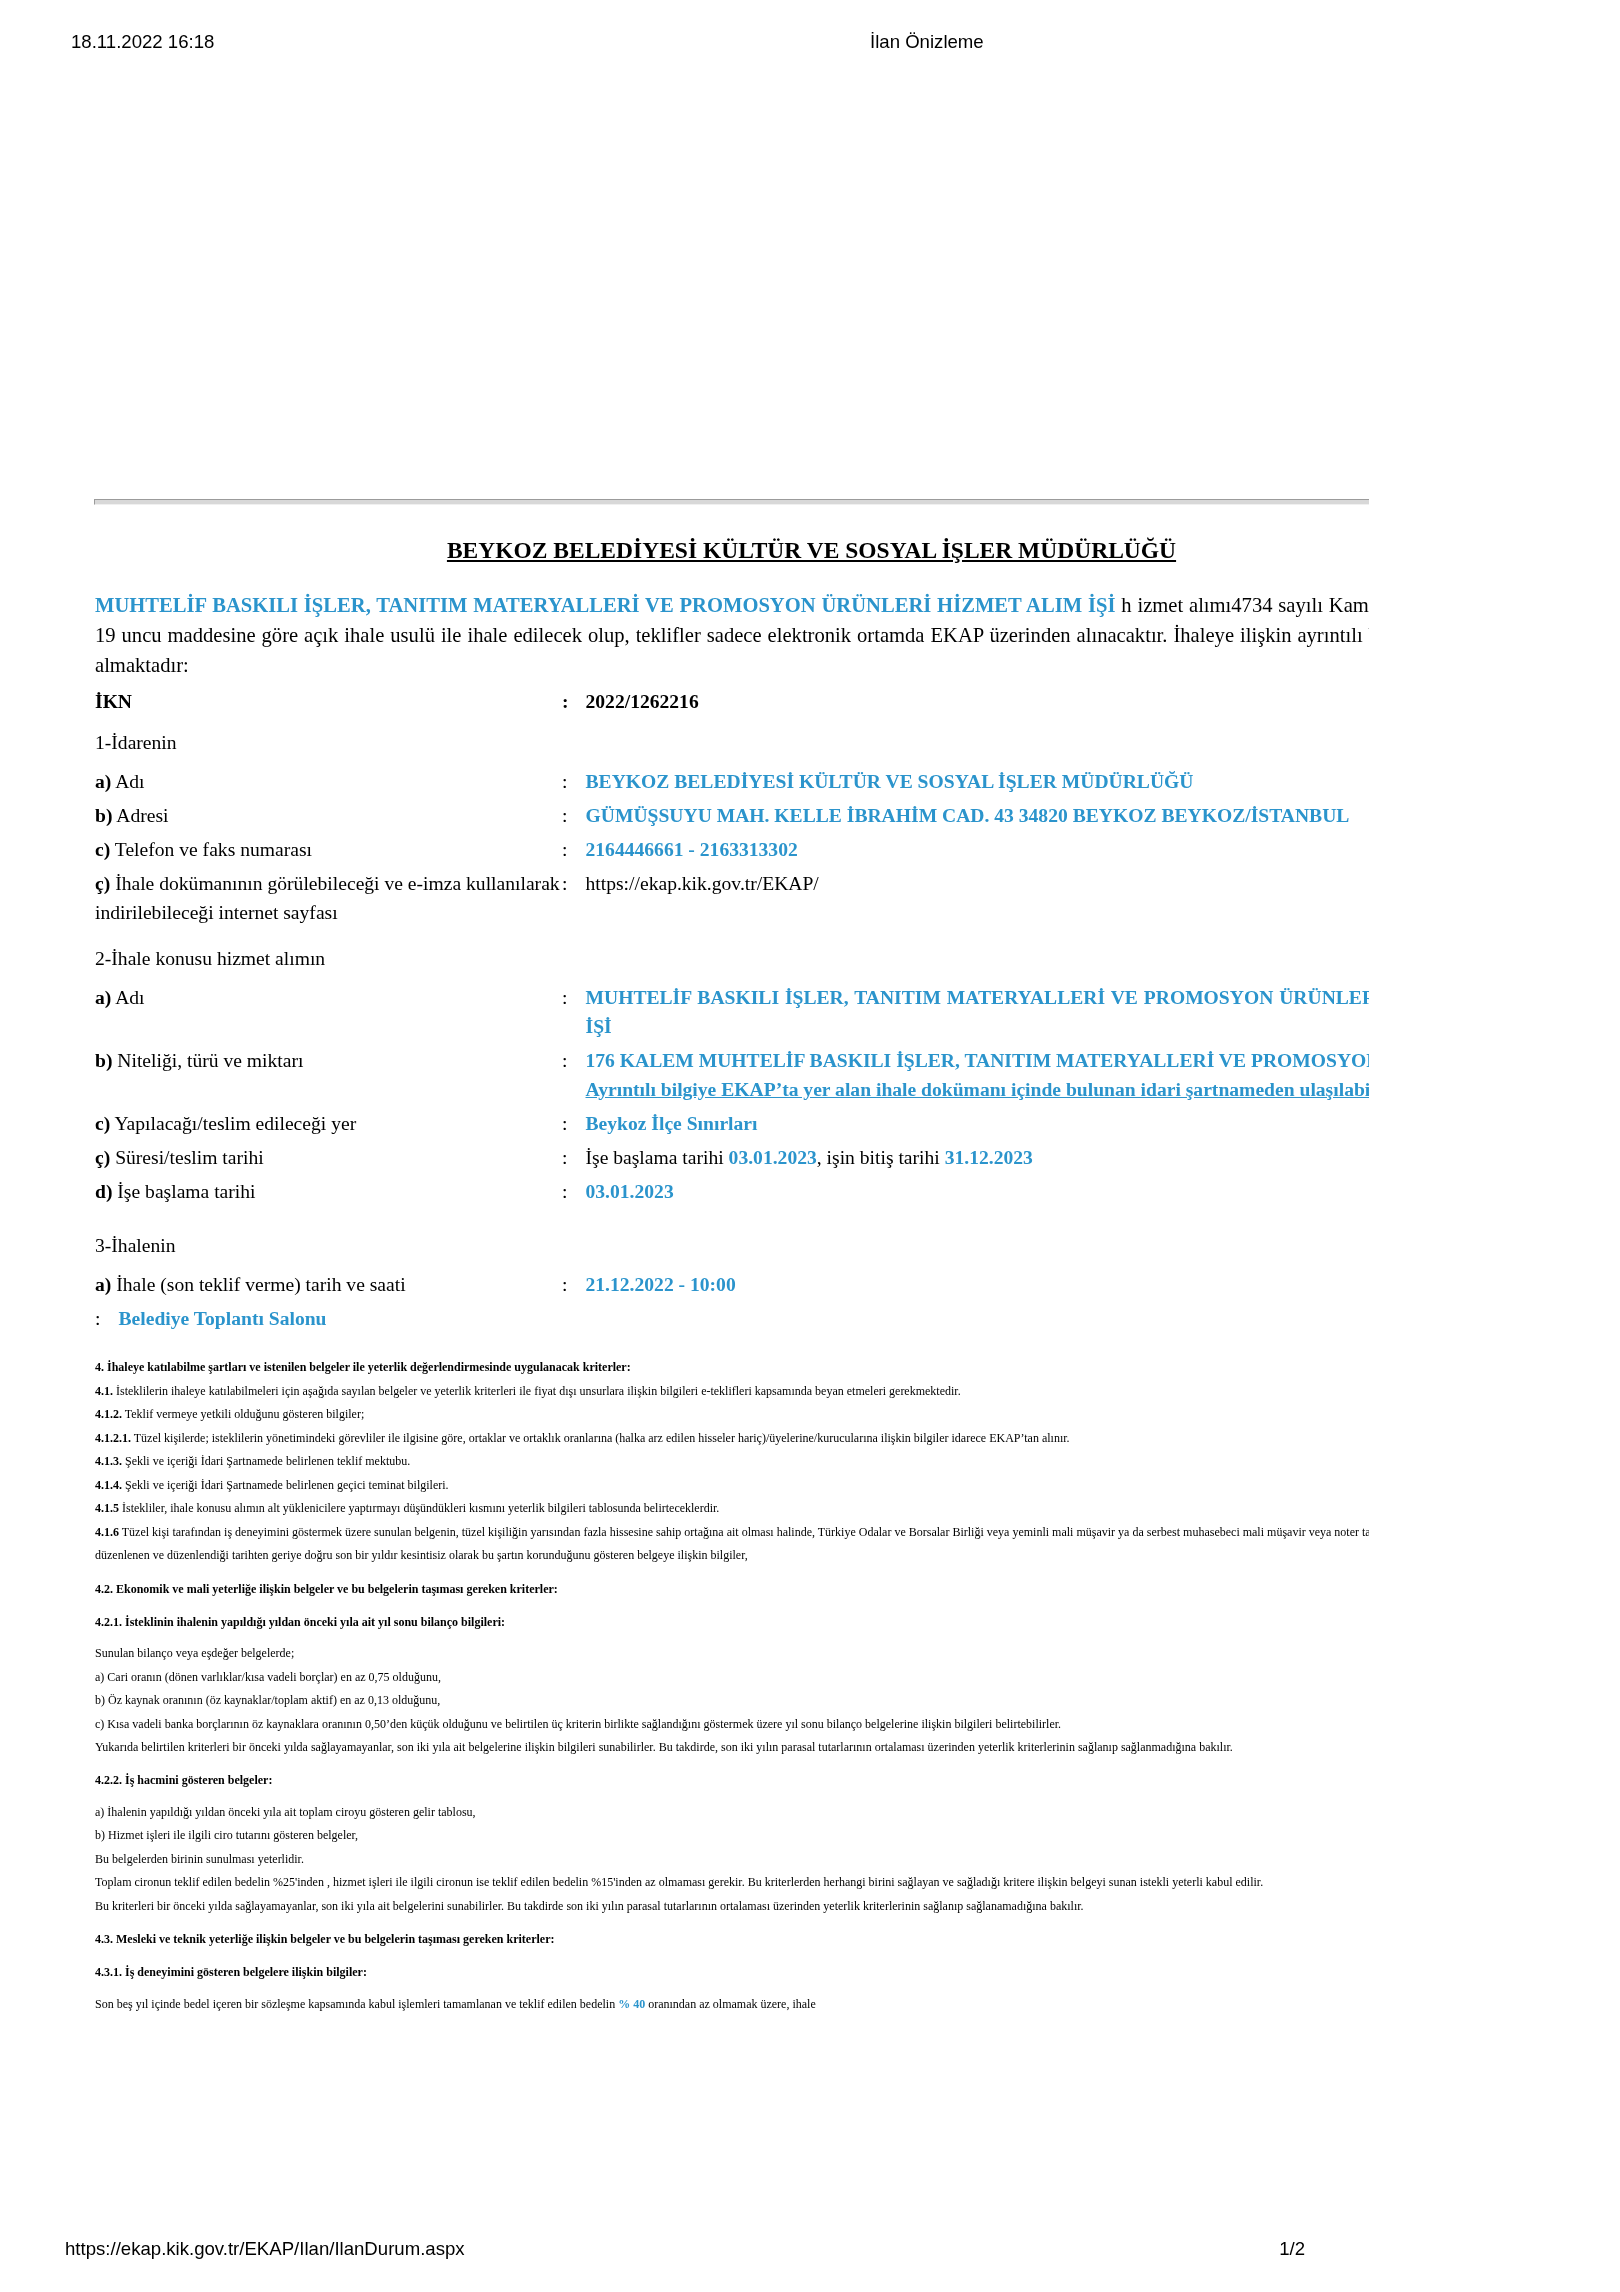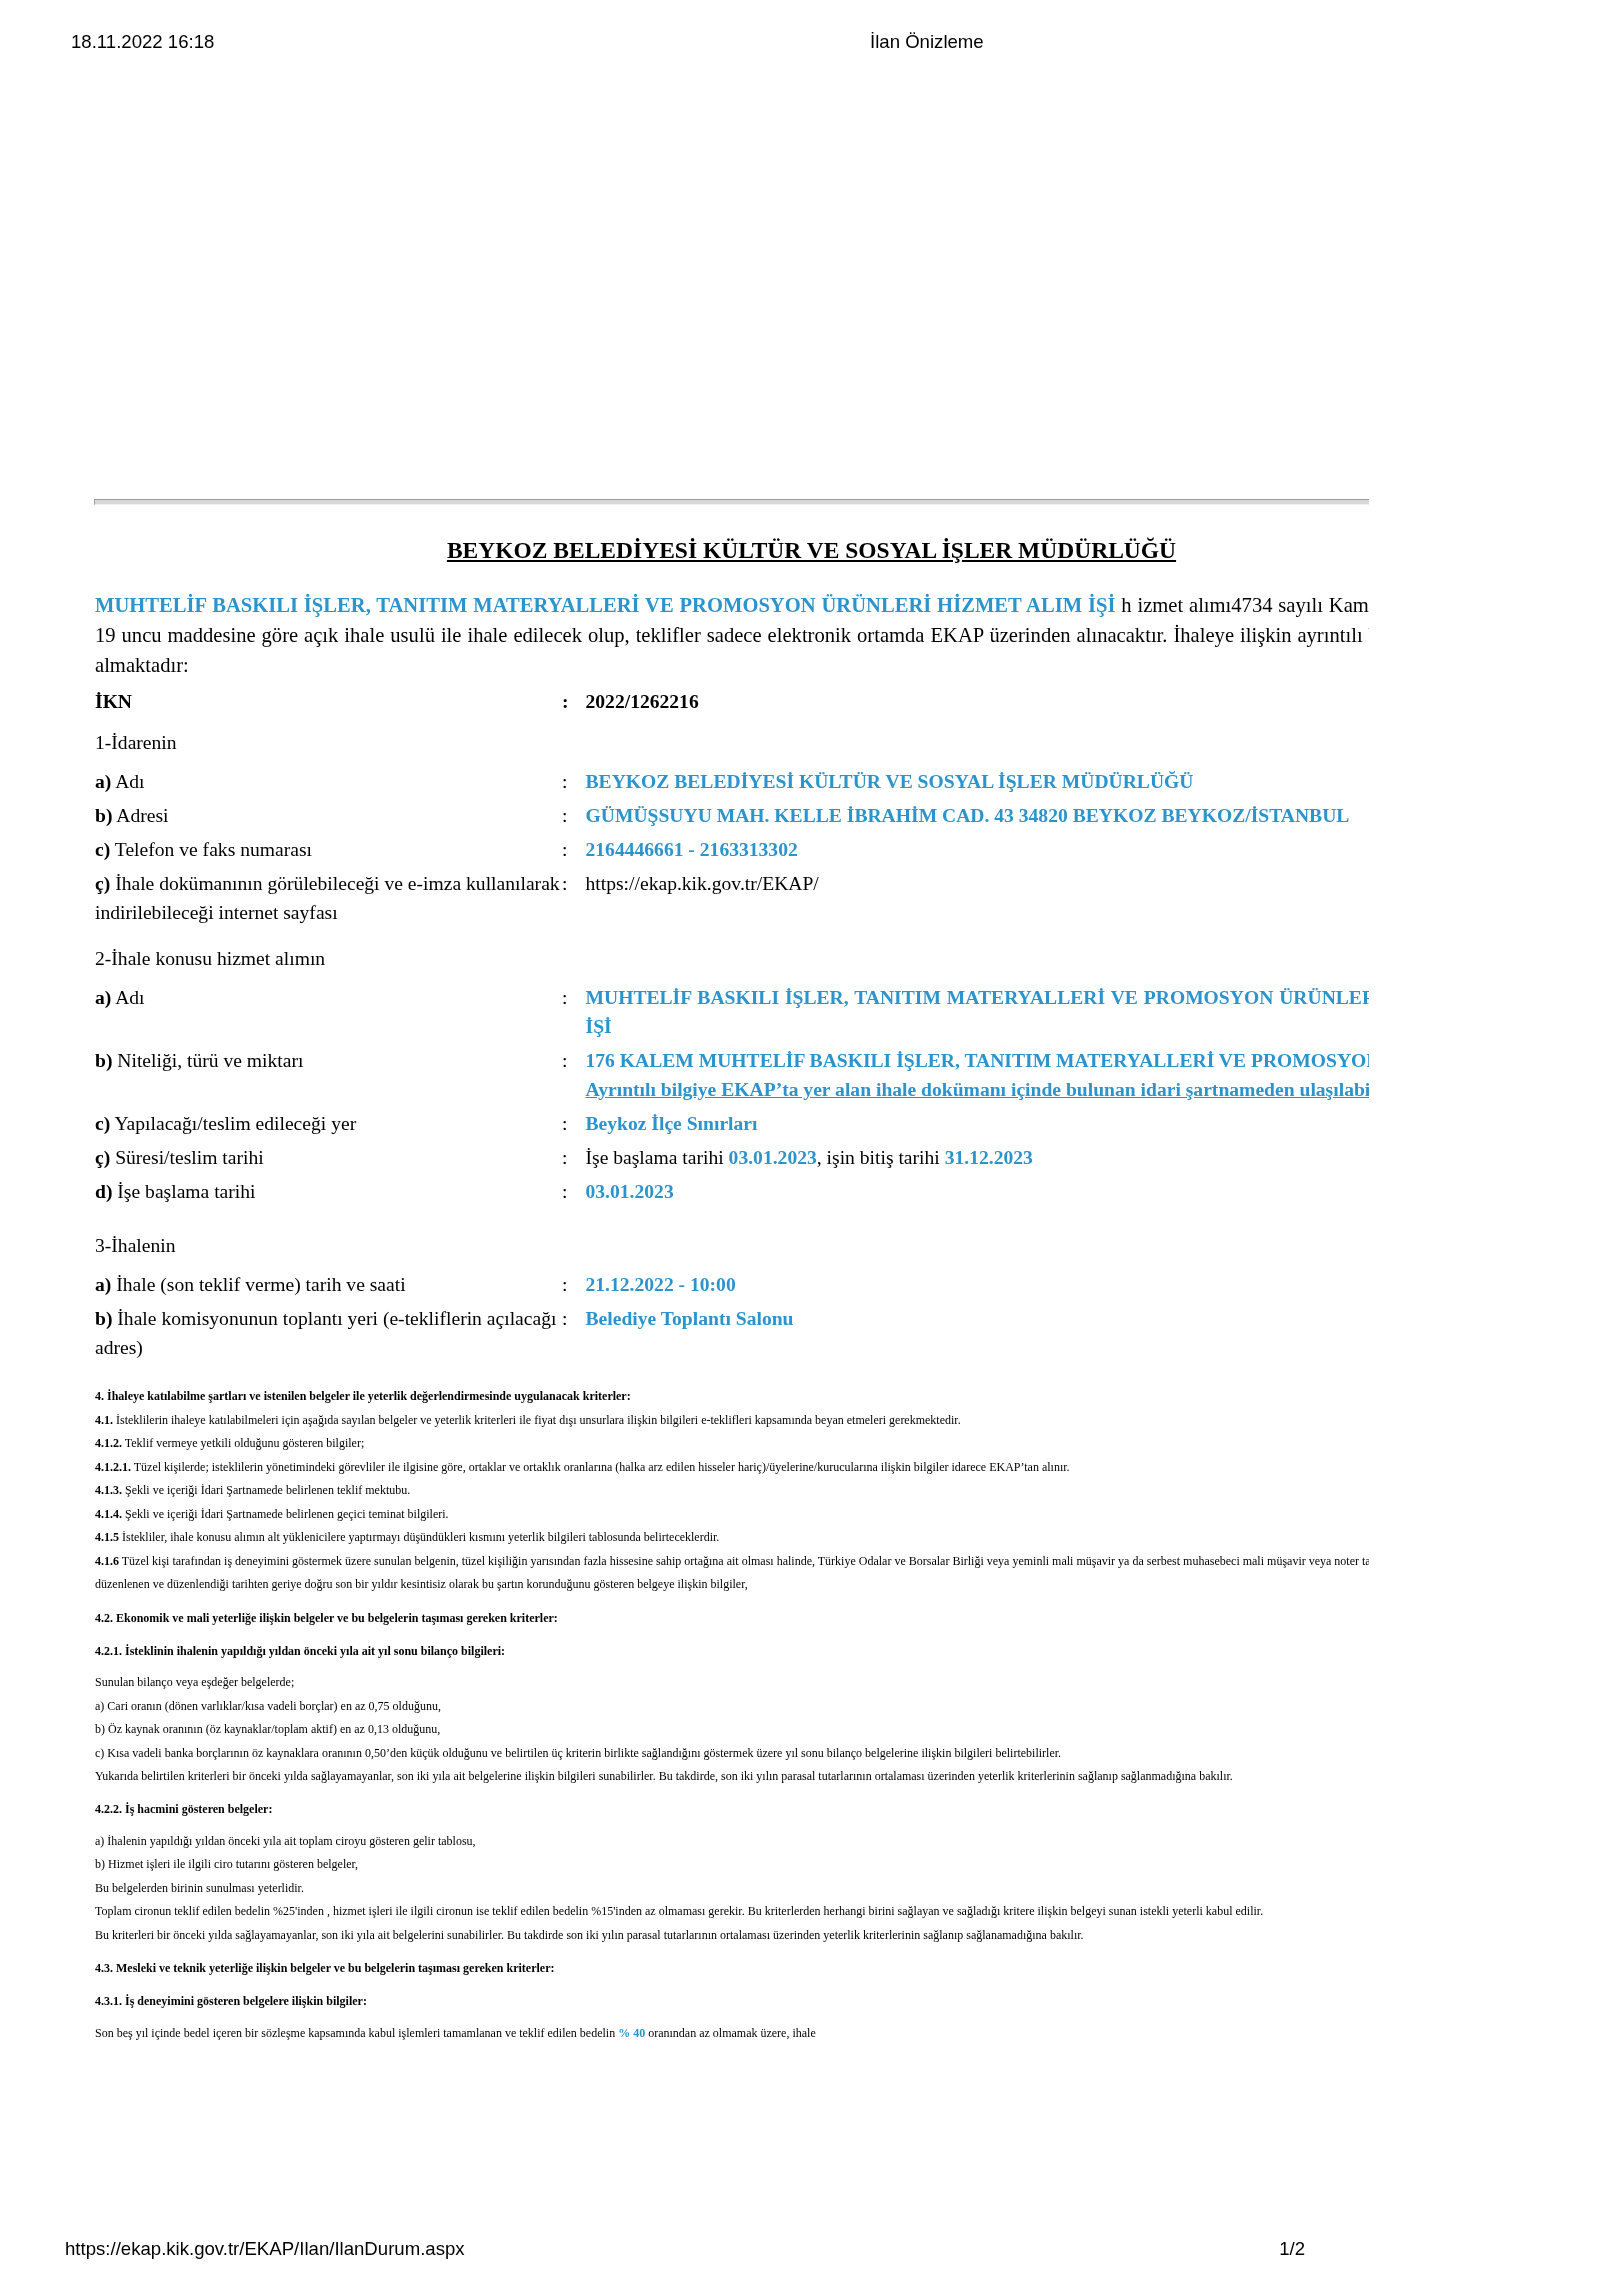--- a/index.html
+++ b/index.html
@@ -118,21 +118,20 @@
     </div>
 
     <div class="sec mt26">3-İhalenin</div>
 
     <div class="kv">
       <span class="lbl"><span class="b">a)</span><span> İhale (son teklif verme) tarih ve saati</span></span>
       <span class="col">:</span>
       <span class="val b blue">21.12.2022 - 10:00</span>
     </div>
     <div class="kv">
-      <span class="lbl"><span class="b">b)</span><span> İhale komisyonunun toplantı yeri (e-tekliflerin açılacağı adres)</span></span>
       <span class="col">:</span>
       <span class="val b blue">Belediye Toplantı Salonu</span>
     </div>
 
     <div class="criteria">
       <p class="crit-h first">4. İhaleye katılabilme şartları ve istenilen belgeler ile yeterlik değerlendirmesinde uygulanacak kriterler:</p>
       <p class="crit just"><span class="b">4.1.</span><span> İsteklilerin ihaleye katılabilmeleri için aşağıda sayılan belgeler ve yeterlik kriterleri ile fiyat dışı unsurlara ilişkin bilgileri e-teklifleri kapsamında beyan etmeleri gerekmektedir.</span></p>
       <p class="crit"><span class="b">4.1.2.</span><span> Teklif vermeye yetkili olduğunu gösteren bilgiler;</span></p>
       <p class="crit just"><span class="b">4.1.2.1.</span><span> Tüzel kişilerde; isteklilerin yönetimindeki görevliler ile ilgisine göre, ortaklar ve ortaklık oranlarına (halka arz edilen hisseler hariç)/üyelerine/kurucularına ilişkin bilgiler idarece EKAP’tan alınır.</span></p>
       <p class="crit"><span class="b">4.1.3.</span><span> Şekli ve içeriği İdari Şartnamede belirlenen teklif mektubu.</span></p>

